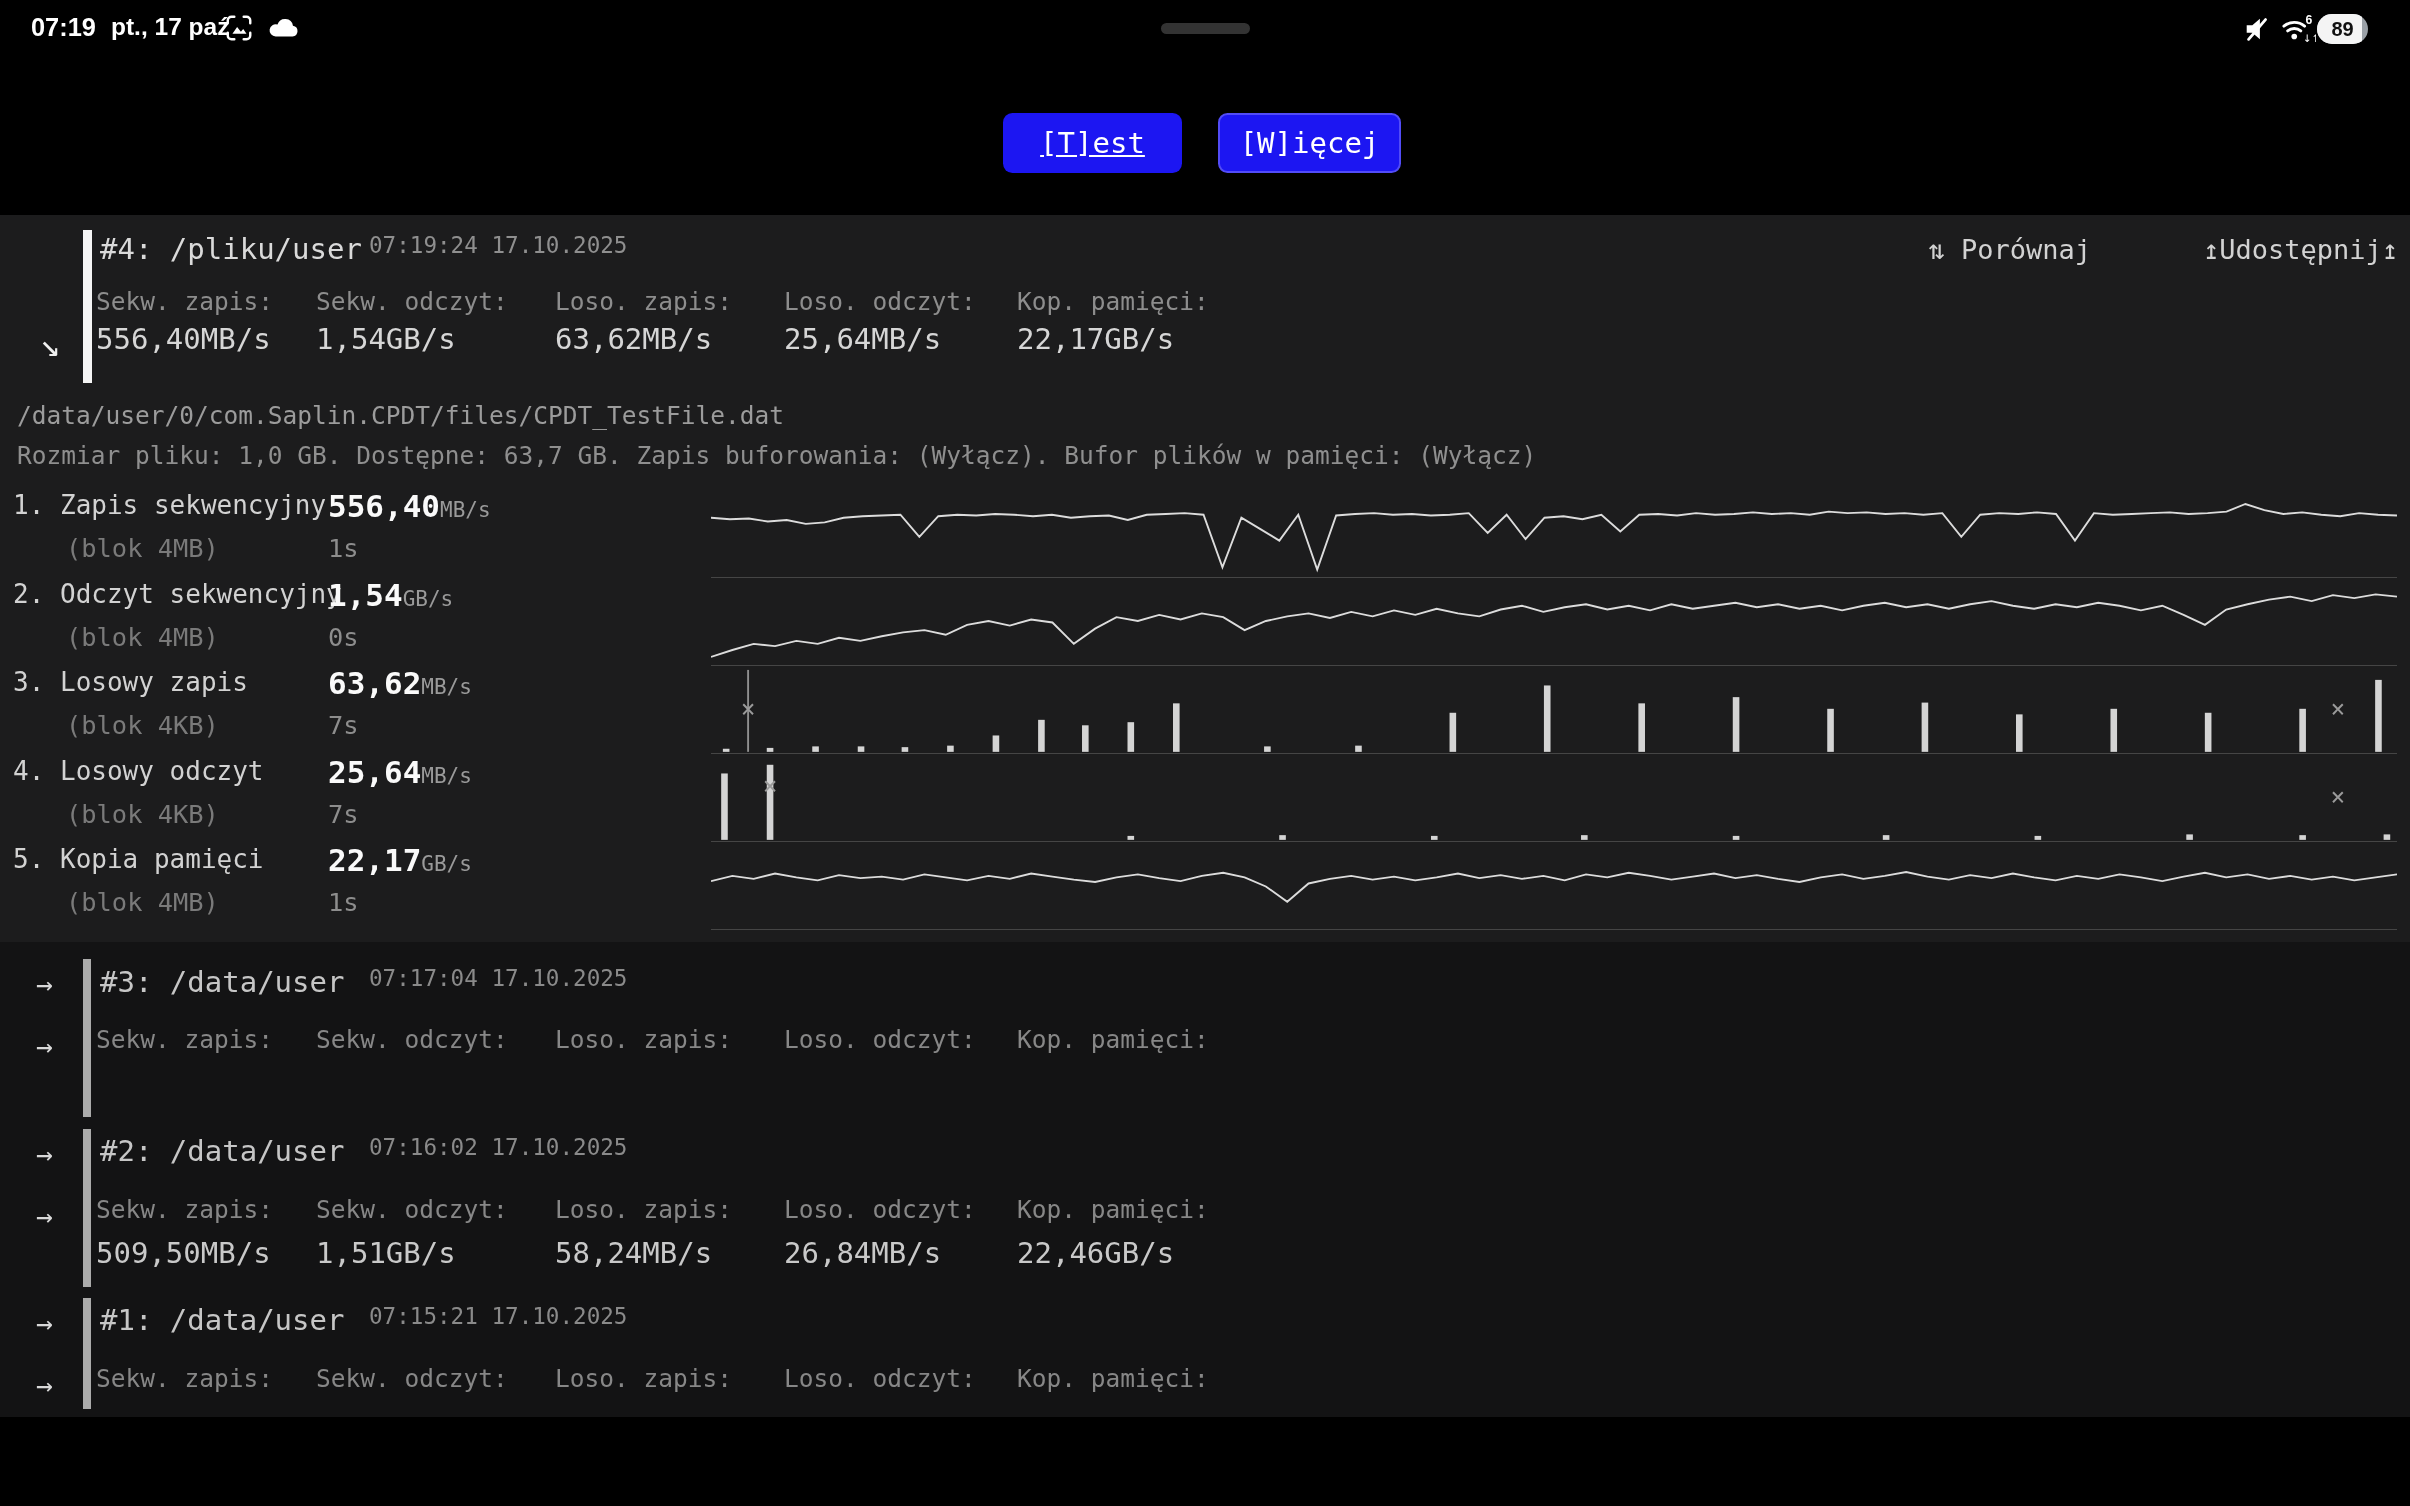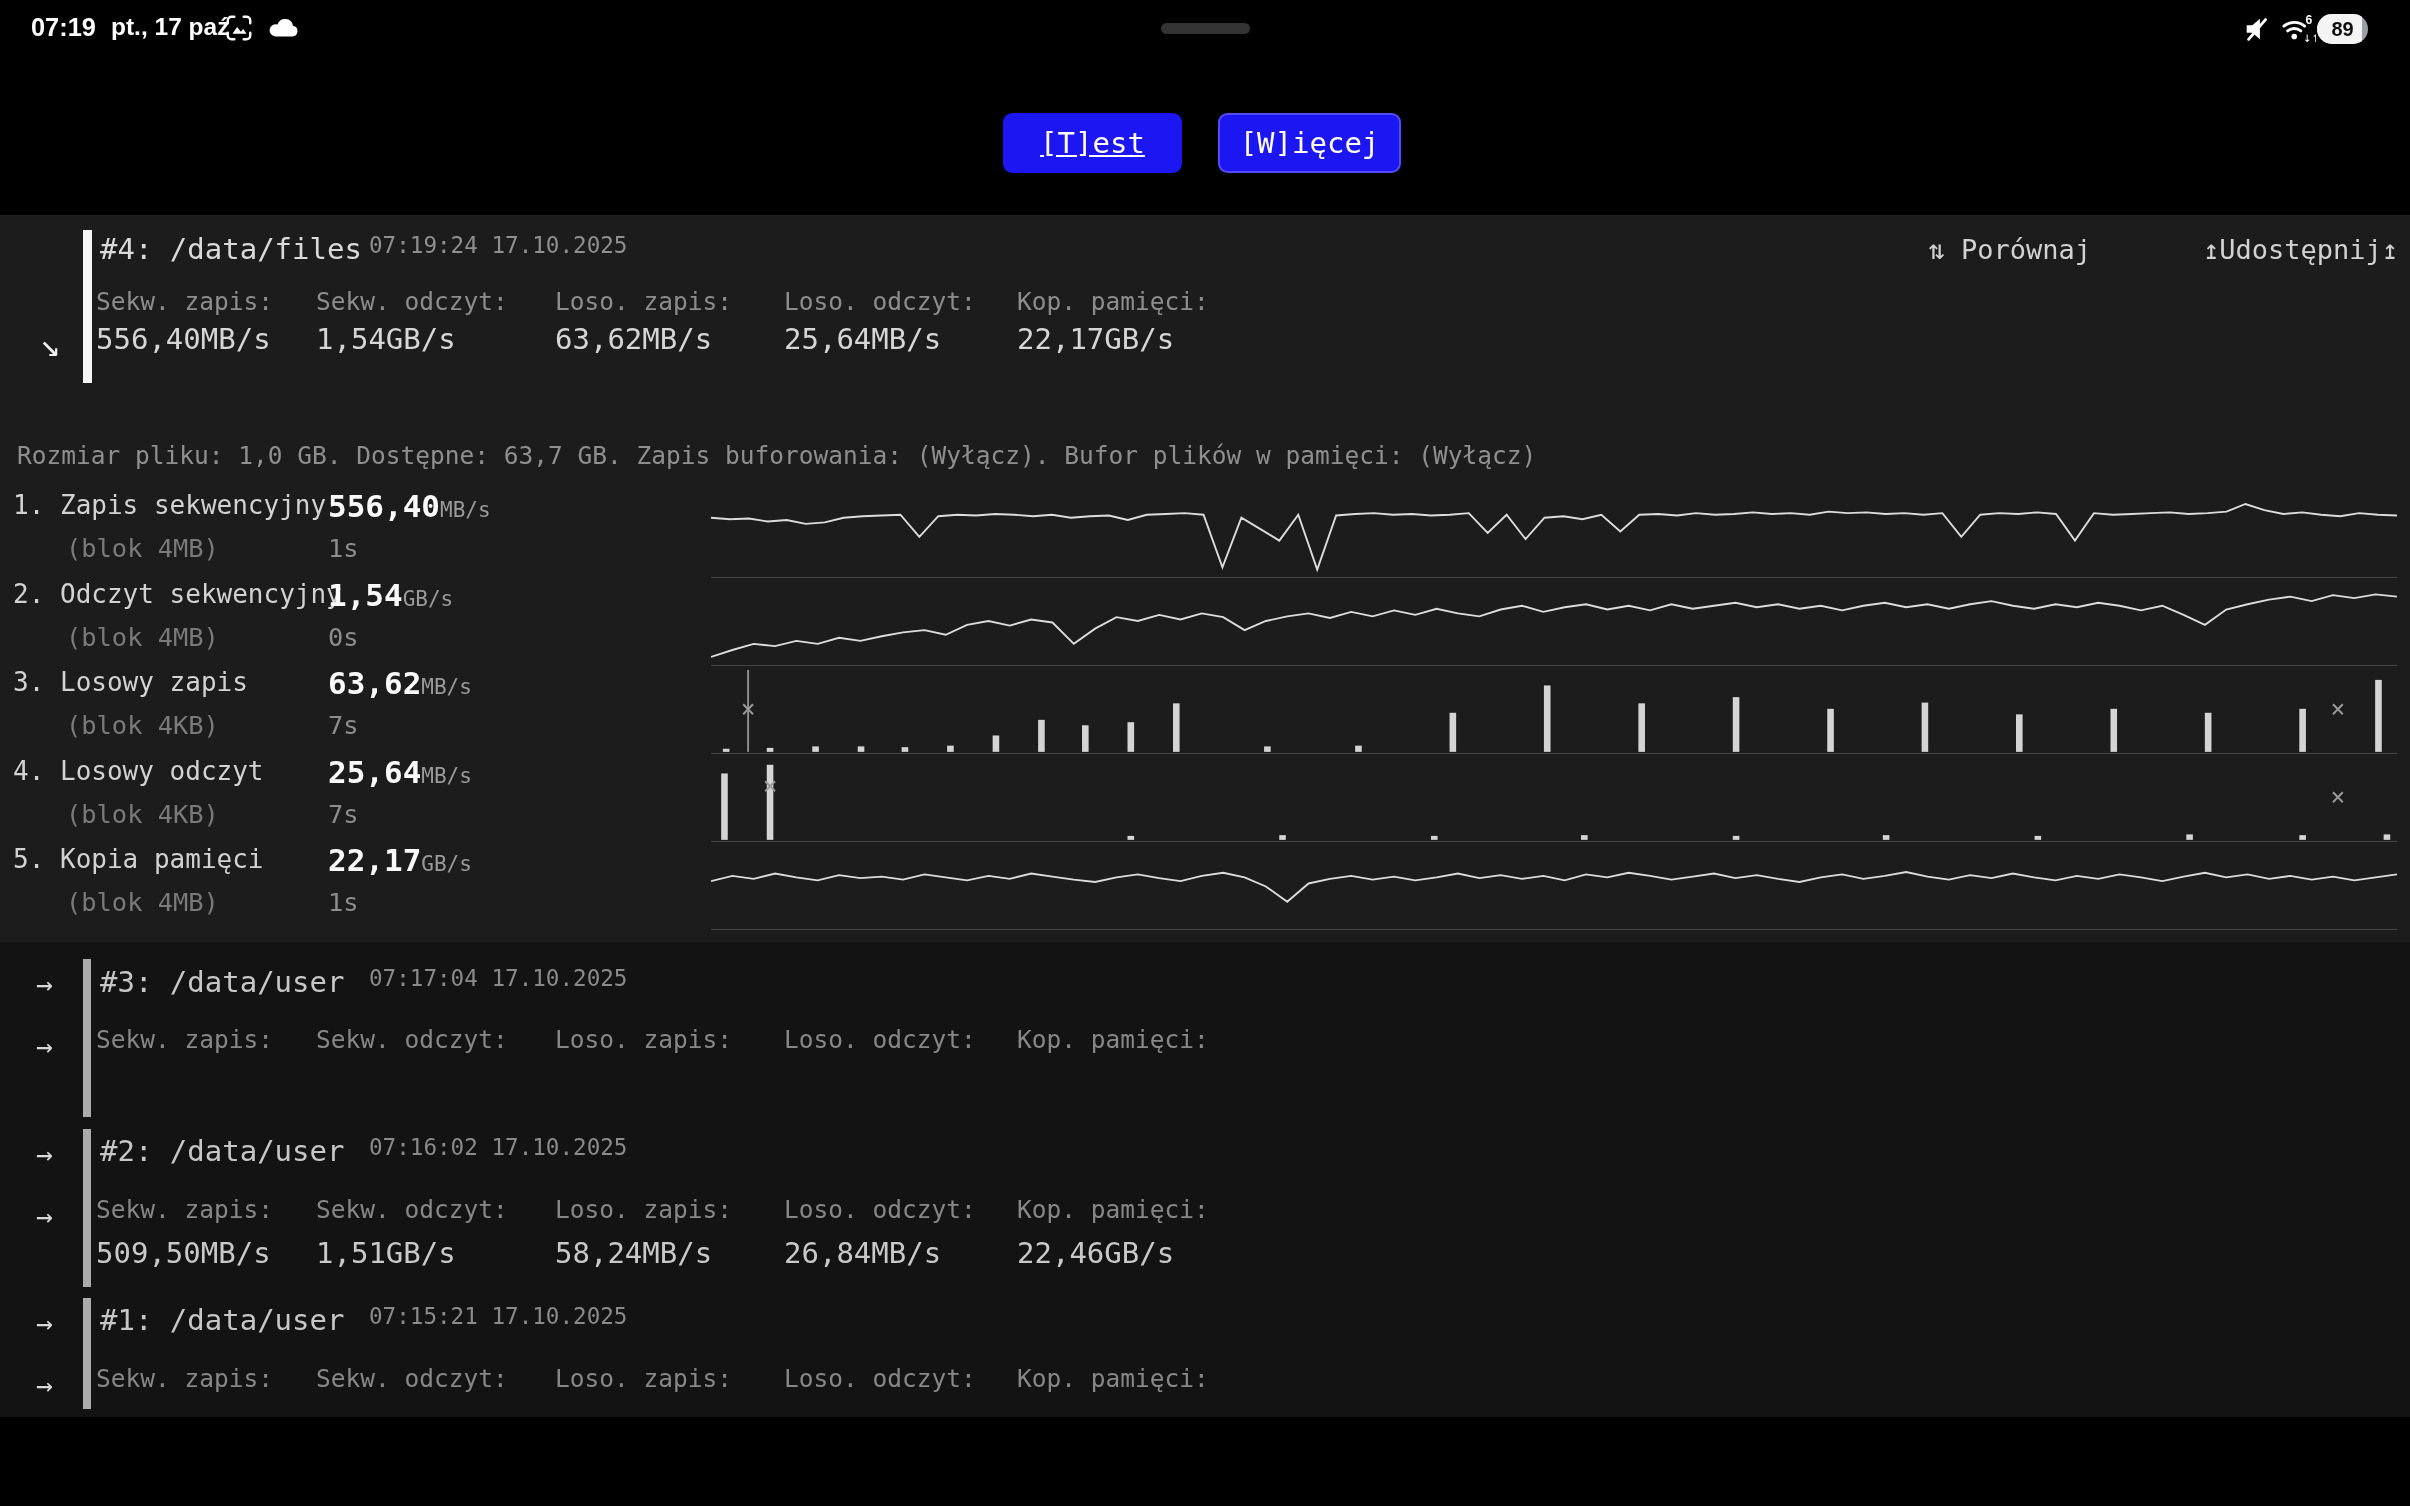--- a/index.html
+++ b/index.html
@@ -105,39 +105,40 @@
       <span class="pct">89</span>
     </span>
   </div>
   <div class="cam-pill"></div>
 
   <div class="btn btn-test">[T]est</div>
   <div class="btn btn-more">[W]ięcej</div>
 
   <div class="card">
     <div class="vbar"></div>
-    <div class="c-title">#4: /data/files</div>
+    <div class="c-title">#4: /pliku/user</div>
     <div class="c-time">07:19:24 17.10.2025</div>
     <div class="link lnk-compare">⇅ Porównaj</div>
     <div class="link lnk-share">↥Udostępnij↥</div>
     <div class="row-arrow">↘</div>
     <div class="stats-row lbl-row" id="cur-labels">
         <span class="stat-col">Sekw. zapis:</span>
         <span class="stat-col">Sekw. odczyt:</span>
         <span class="stat-col">Loso. zapis:</span>
         <span class="stat-col">Loso. odczyt:</span>
         <span class="stat-col">Kop. pamięci:</span>
       </div>
     <div class="stats-row val-row" id="cur-values">
         <span class="stat-col">556,40MB/s</span>
         <span class="stat-col">1,54GB/s</span>
         <span class="stat-col">63,62MB/s</span>
         <span class="stat-col">25,64MB/s</span>
         <span class="stat-col">22,17GB/s</span>
       </div>
+    <div class="c-path">/data/user/0/com.Saplin.CPDT/files/CPDT_TestFile.dat</div>
     <div class="c-info">Rozmiar pliku: 1,0 GB. Dostępne: 63,7 GB. Zapis buforowania: (Wyłącz). Bufor plików w pamięci: (Wyłącz)</div>
     <div class="tests" id="tests-list">
         <div class="t-item" style="top: 0px;">
           <span class="t-num">1.</span>
           <span class="t-name">Zapis sekwencyjny</span>
           <span class="t-val">556,40<span class="t-unit">MB/s</span></span>
           <span class="t-block">(blok 4MB)</span>
           <span class="t-dur">1s</span>
         </div>
         <div class="t-item" style="top: 89px;">

